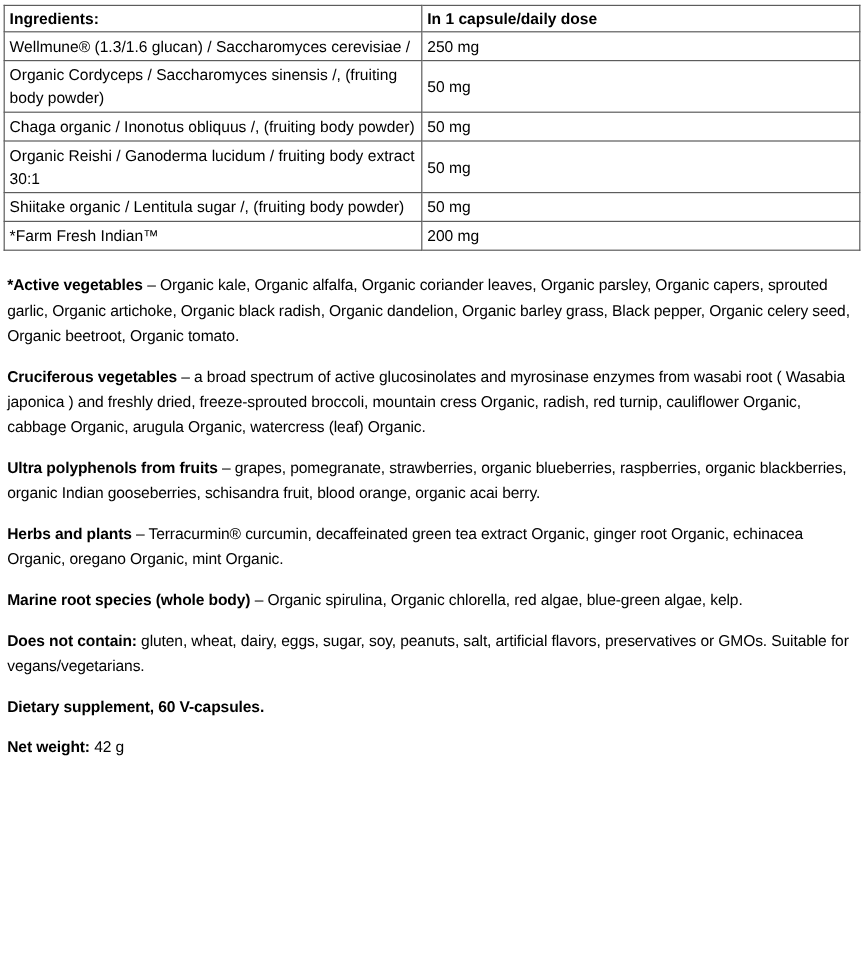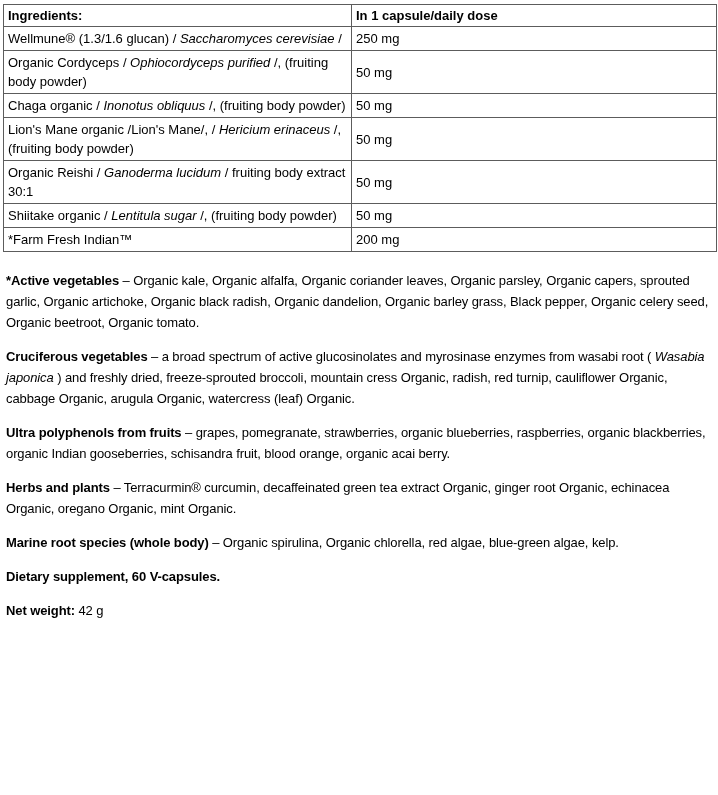--- a/index.html
+++ b/index.html
@@ -33,21 +33,21 @@
     margin-top: 30px;
   }
   table.ingredients th {
     font-weight: bold;
     line-height: 17px;
     padding: 2px 4px;
   }
   .col-ingredient { width: 348px; }
   .col-amount { width: auto; }
   .b { font-weight: bold; }
-  .i { font-style: italic; }
+  .i { }
   .details {
     padding: 2px 4px 0 4px;
     letter-spacing: -0.1px;
   }
   .details p {
     margin: 13px 0;
     font-size: 13px;
     line-height: 21px;
   }
   .details p:first-child { margin-top: 16px; }
@@ -67,29 +67,25 @@
         <th>Ingredients:</th>
         <th>In 1 capsule/daily dose</th>
       </tr>
     </thead>
     <tbody>
         <tr>
           <td><span>Wellmune® (1.3/1.6 glucan) / </span><span class="i">Saccharomyces cerevisiae</span><span> /</span></td>
           <td>250 mg</td>
         </tr>
         <tr>
-          <td><span>Organic Cordyceps / </span><span class="i">Ophiocordyceps purified</span><span> /, (fruiting body powder)</span></td>
+          <td><span>Organic Cordyceps / </span><span class="i">Saccharomyces sinensis</span><span> /, (fruiting body powder)</span></td>
           <td>50 mg</td>
         </tr>
         <tr>
           <td><span>Chaga organic / </span><span class="i">Inonotus obliquus</span><span> /, (fruiting body powder)</span></td>
-          <td>50 mg</td>
-        </tr>
-        <tr>
-          <td><span>Lion's Mane organic /Lion's Mane/, / </span><span class="i">Hericium erinaceus</span><span> /, (fruiting body powder)</span></td>
           <td>50 mg</td>
         </tr>
         <tr>
           <td><span>Organic Reishi / </span><span class="i">Ganoderma lucidum</span><span> / fruiting body extract 30:1</span></td>
           <td>50 mg</td>
         </tr>
         <tr>
           <td><span>Shiitake organic / </span><span class="i">Lentitula sugar</span><span> /, (fruiting body powder)</span></td>
           <td>50 mg</td>
         </tr>
@@ -99,17 +95,18 @@
         </tr>
       </tbody>
   </table>
 
   <div class="details">
       <p><span class="b">*Active vegetables </span><span> – Organic kale, Organic alfalfa, Organic coriander leaves, Organic parsley, Organic capers, sprouted garlic, Organic artichoke, Organic black radish, Organic dandelion, Organic barley grass, Black pepper, Organic celery seed, Organic beetroot, Organic tomato.</span></p>
       <p><span class="b">Cruciferous vegetables</span><span> – a broad spectrum of active glucosinolates and myrosinase enzymes from wasabi root ( </span><span class="i">Wasabia japonica</span><span> ) and freshly dried, freeze-sprouted broccoli, mountain cress Organic, radish, red turnip, cauliflower Organic, cabbage Organic, arugula Organic, watercress (leaf) Organic.</span></p>
       <p><span class="b">Ultra polyphenols from fruits </span><span> – grapes, pomegranate, strawberries, organic blueberries, raspberries, organic blackberries, organic Indian gooseberries, schisandra fruit, blood orange, organic acai berry.</span></p>
       <p><span class="b">Herbs and plants </span><span> – Terracurmin® curcumin, decaffeinated green tea extract Organic, ginger root Organic, echinacea Organic, oregano Organic, mint Organic.</span></p>
       <p><span class="b">Marine root species (whole body) </span><span> – Organic spirulina, Organic chlorella, red algae, blue-green algae, kelp.</span></p>
+      <p><span class="b">Does not contain: </span><span> gluten, wheat, dairy, eggs, sugar, soy, peanuts, salt, artificial flavors, preservatives or GMOs. Suitable for vegans/vegetarians.</span></p>
       <p><span class="b">Dietary supplement, 60 V-capsules.</span></p>
       <p><span class="b">Net weight:</span><span> 42 g</span></p>
     </div>
 
 </div>
 
 </body></html>

